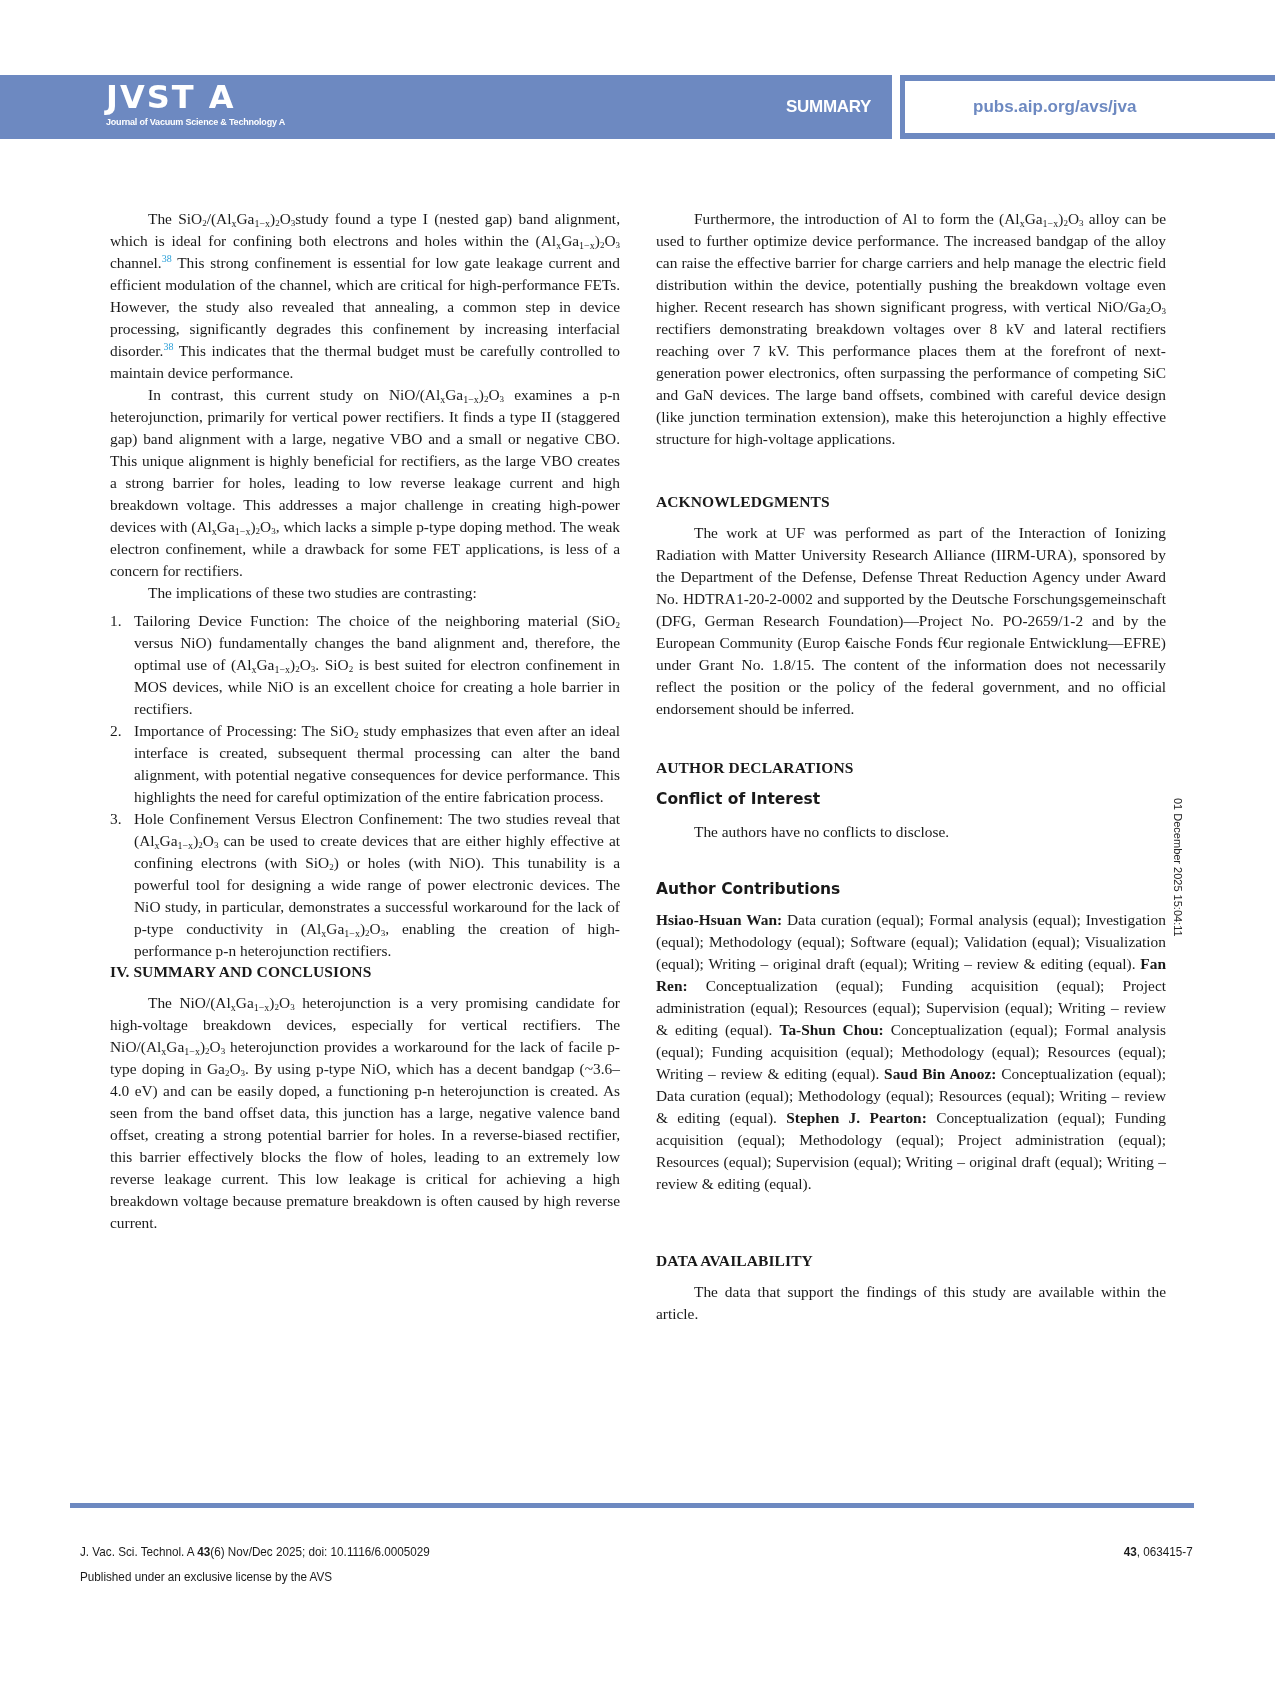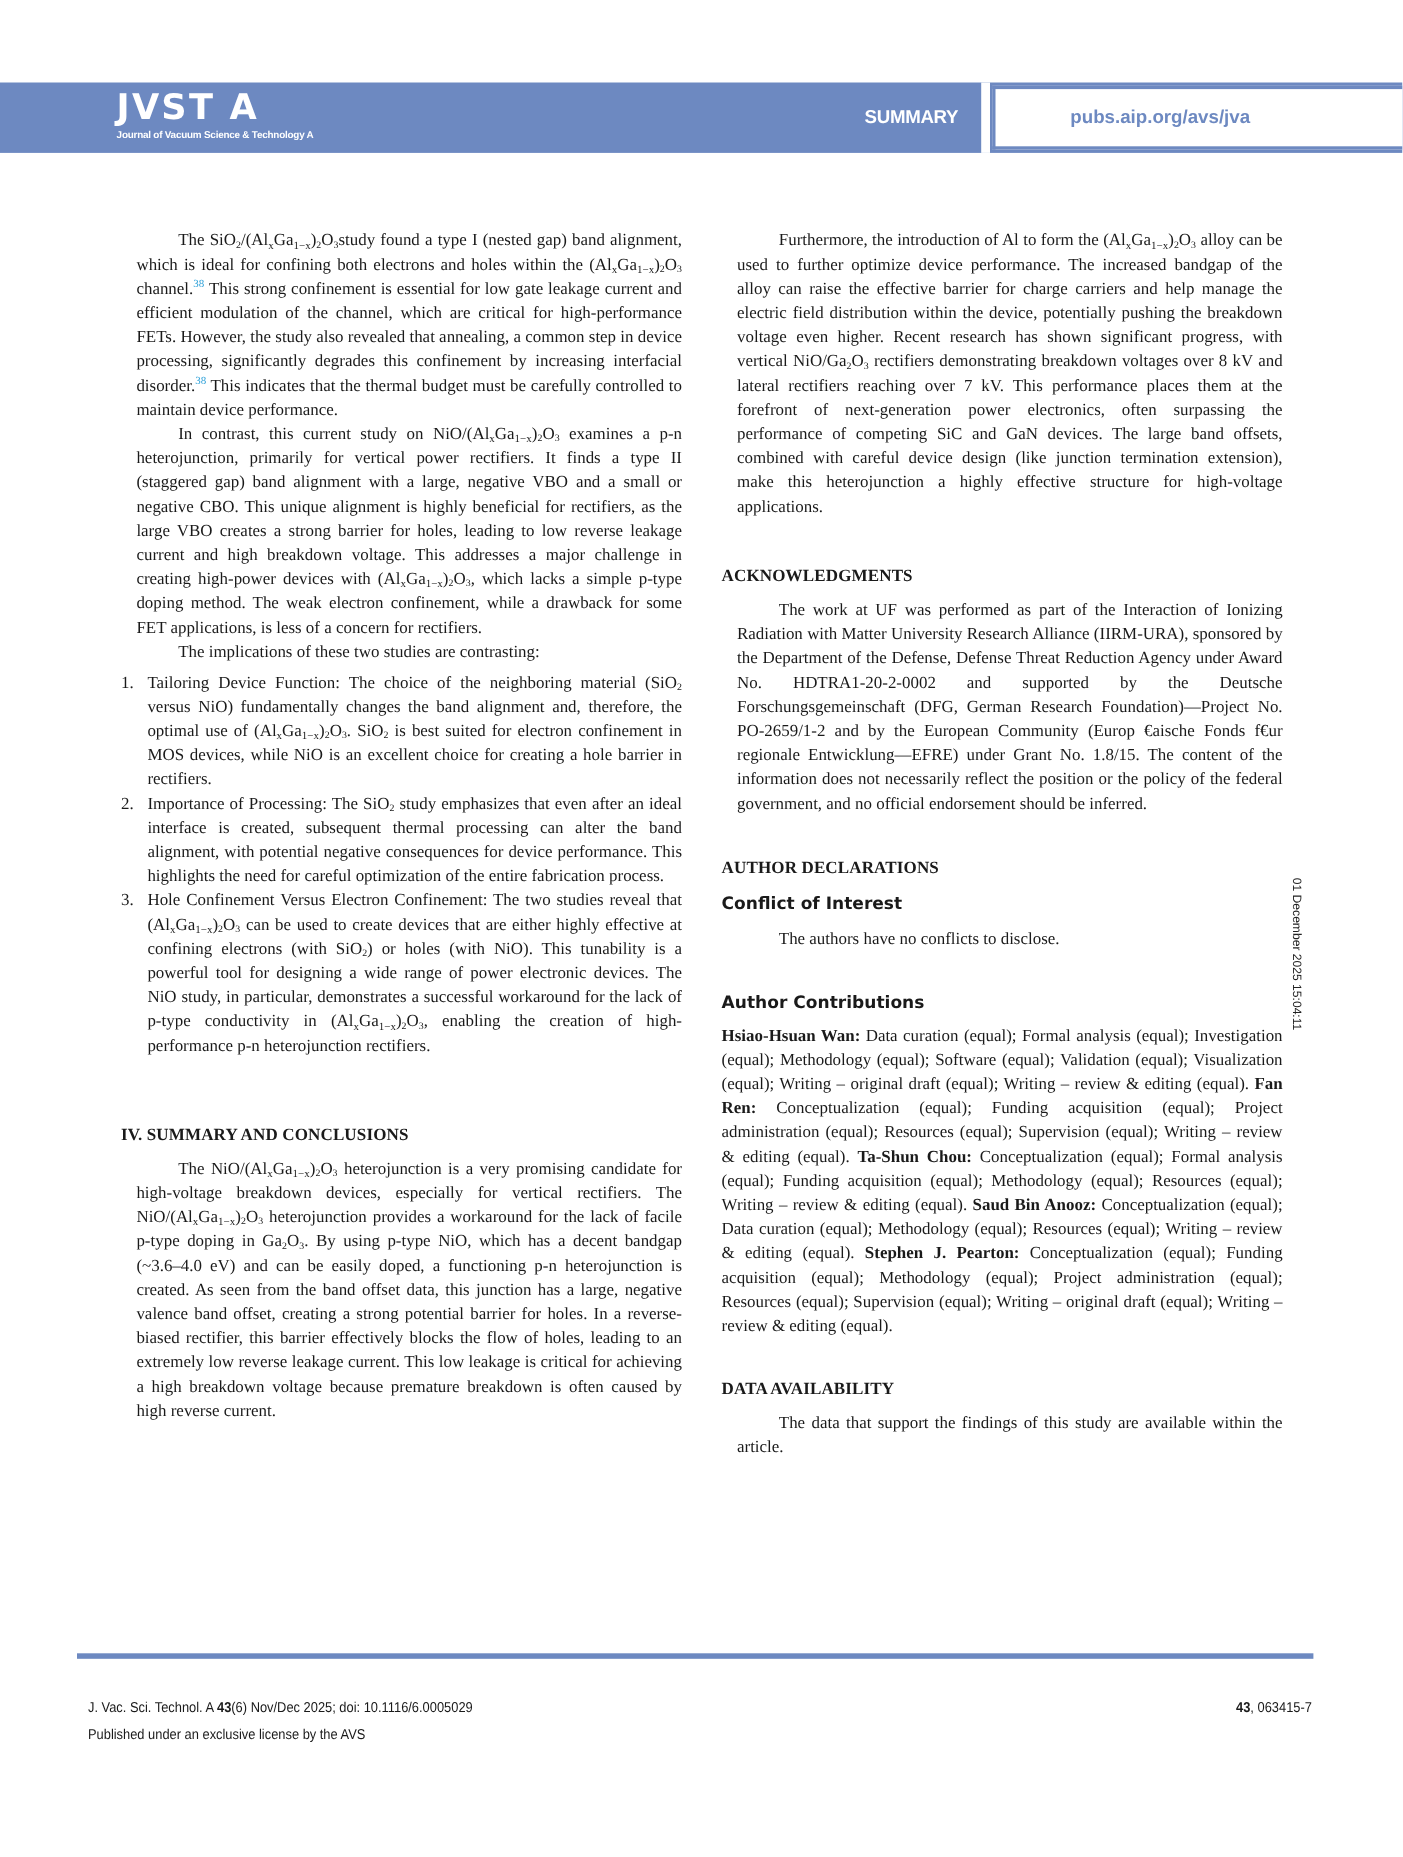--- a/index.html
+++ b/index.html
@@ -13,21 +13,21 @@
   .logo-sub { font-family: "Liberation Sans", sans-serif; font-weight: bold; font-size: 9px; line-height: 12px; margin-top: 2px; letter-spacing: -0.2px; }
   .article-label { position: absolute; left: 786px; top: 97px; color: #ffffff; font-family: "Liberation Sans", sans-serif; font-weight: bold; font-size: 17px; letter-spacing: -0.3px; }
   .header-gap { position: absolute; left: 892px; top: 75px; width: 8px; height: 64px; background: #ffffff; }
   .url-box { position: absolute; left: 902px; top: 78px; width: 373px; height: 58px; background: #ffffff; border: 3px solid #6d89c1; border-right: none; }
   .url-text { position: absolute; left: 973px; top: 97px; color: #6d89c1; font-family: "Liberation Sans", sans-serif; font-weight: bold; font-size: 17px; }
 
   
   .col { position: absolute; top: 208px; width: 510px; font-size: 15.4px; line-height: 22px; text-align: justify; }
   .col-left { left: 110px; }
   .col-right { left: 656px; }
-  p.indent { text-indent: 38px; margin-left: 14px; }
+  p.indent { text-indent: 38px; }
   .sup-link { color: #2a9fd8; font-size: 10px; vertical-align: super; line-height: 0; }
   sub { font-size: 10px; line-height: 0; vertical-align: -3px; }
   sub.s2 { font-size: 9px; vertical-align: -2px; }
 
   ol.impl { list-style: none; margin-top: 16px; }
   ol.impl li { position: relative; padding-left: 24px; }
   ol.impl li .num { position: absolute; left: 0; top: 0; }
 
   h2.sec { font-family: Liberation Serif, serif; font-weight: bold; font-size: 15.5px; letter-spacing: 0.1px; line-height: 20px; text-align: left; }
   h3.subsec { font-family: "DejaVu Sans", sans-serif; font-weight: bold; font-size: 15.5px; line-height: 20px; text-align: left; }
@@ -61,39 +61,39 @@
   <p class="indent"><span>In contrast, this current study on NiO/(Al</span><sub>x</sub><span>Ga</span><sub>1−x</sub><span>)</span><sub class="s2">2</sub><span>O</span><sub class="s2">3</sub><span> examines a p-n heterojunction, primarily for vertical power rectifiers. It finds a type II (staggered gap) band alignment with a large, negative VBO and a small or negative CBO. This unique alignment is highly beneficial for rectifiers, as the large VBO creates a strong barrier for holes, leading to low reverse leakage current and high breakdown voltage. This addresses a major challenge in creating high-power devices with (Al</span><sub>x</sub><span>Ga</span><sub>1−x</sub><span>)</span><sub class="s2">2</sub><span>O</span><sub class="s2">3</sub><span>, which lacks a simple p-type doping method. The weak electron confinement, while a drawback for some FET applications, is less of a concern for rectifiers.</span></p>
 
   <p class="indent">The implications of these two studies are contrasting:</p>
 
   <ol class="impl" style="margin-top:6px">
     <li><span class="num">1.</span><span>Tailoring Device Function: The choice of the neighboring material (SiO</span><sub class="s2">2</sub><span> versus NiO) fundamentally changes the band alignment and, therefore, the optimal use of (Al</span><sub>x</sub><span>Ga</span><sub>1−x</sub><span>)</span><sub class="s2">2</sub><span>O</span><sub class="s2">3</sub><span>. SiO</span><sub class="s2">2</sub><span> is best suited for electron confinement in MOS devices, while NiO is an excellent choice for creating a hole barrier in rectifiers.</span></li>
     <li><span class="num">2.</span><span>Importance of Processing: The SiO</span><sub class="s2">2</sub><span> study emphasizes that even after an ideal interface is created, subsequent thermal processing can alter the band alignment, with potential negative consequences for device performance. This highlights the need for careful optimization of the entire fabrication process.</span></li>
     <li><span class="num">3.</span><span>Hole Confinement Versus Electron Confinement: The two studies reveal that (Al</span><sub>x</sub><span>Ga</span><sub>1−x</sub><span>)</span><sub class="s2">2</sub><span>O</span><sub class="s2">3</sub><span> can be used to create devices that are either highly effective at confining electrons (with SiO</span><sub class="s2">2</sub><span>) or holes (with NiO). This tunability is a powerful tool for designing a wide range of power electronic devices. The NiO study, in particular, demonstrates a successful workaround for the lack of p-type conductivity in (Al</span><sub>x</sub><span>Ga</span><sub>1−x</sub><span>)</span><sub class="s2">2</sub><span>O</span><sub class="s2">3</sub><span>, enabling the creation of high-performance p-n heterojunction rectifiers.</span></li>
   </ol>
 
-  <h2 class="sec" style="margin-top:60px">IV. SUMMARY AND CONCLUSIONS</h2>
+  <h2 class="sec" style="">IV. SUMMARY AND CONCLUSIONS</h2>
 
   <p class="indent" style="margin-top:10px"><span>The NiO/(Al</span><sub>x</sub><span>Ga</span><sub>1−x</sub><span>)</span><sub class="s2">2</sub><span>O</span><sub class="s2">3</sub><span> heterojunction is a very promising candidate for high-voltage breakdown devices, especially for vertical rectifiers. The NiO/(Al</span><sub>x</sub><span>Ga</span><sub>1−x</sub><span>)</span><sub class="s2">2</sub><span>O</span><sub class="s2">3</sub><span> heterojunction provides a workaround for the lack of facile p-type doping in Ga</span><sub class="s2">2</sub><span>O</span><sub class="s2">3</sub><span>. By using p-type NiO, which has a decent bandgap (~3.6–4.0 eV) and can be easily doped, a functioning p-n heterojunction is created. As seen from the band offset data, this junction has a large, negative valence band offset, creating a strong potential barrier for holes. In a reverse-biased rectifier, this barrier effectively blocks the flow of holes, leading to an extremely low reverse leakage current. This low leakage is critical for achieving a high breakdown voltage because premature breakdown is often caused by high reverse current.</span></p>
 </div>
 
 <div class="col col-right">
   <p class="indent"><span>Furthermore, the introduction of Al to form the (Al</span><sub>x</sub><span>Ga</span><sub>1−x</sub><span>)</span><sub class="s2">2</sub><span>O</span><sub class="s2">3</sub><span> alloy can be used to further optimize device performance. The increased bandgap of the alloy can raise the effective barrier for charge carriers and help manage the electric field distribution within the device, potentially pushing the breakdown voltage even higher. Recent research has shown significant progress, with vertical NiO/Ga</span><sub class="s2">2</sub><span>O</span><sub class="s2">3</sub><span> rectifiers demonstrating breakdown voltages over 8 kV and lateral rectifiers reaching over 7 kV. This performance places them at the forefront of next-generation power electronics, often surpassing the performance of competing SiC and GaN devices. The large band offsets, combined with careful device design (like junction termination extension), make this heterojunction a highly effective structure for high-voltage applications.</span></p>
 
   <h2 class="sec" style="margin-top:42px">ACKNOWLEDGMENTS</h2>
   <p class="indent" style="margin-top:10px">The work at UF was performed as part of the Interaction of Ionizing Radiation with Matter University Research Alliance (IIRM-URA), sponsored by the Department of the Defense, Defense Threat Reduction Agency under Award No. HDTRA1-20-2-0002 and supported by the Deutsche Forschungsgemeinschaft (DFG, German Research Foundation)—Project No. PO-2659/1-2 and by the European Community (Europ €aische Fonds f€ur regionale Entwicklung—EFRE) under Grant No. 1.8/15. The content of the information does not necessarily reflect the position or the policy of the federal government, and no official endorsement should be inferred.</p>
 
   <h2 class="sec" style="margin-top:38px">AUTHOR DECLARATIONS</h2>
   <h3 class="subsec" style="margin-top:11px">Conflict of Interest</h3>
   <p class="indent" style="margin-top:12px">The authors have no conflicts to disclose.</p>
 
   <h3 class="subsec" style="margin-top:36px">Author Contributions</h3>
   <p style="margin-top:10px"><b class="author">Hsiao-Hsuan Wan:</b><span> Data curation (equal); Formal analysis (equal); Investigation (equal); Methodology (equal); Software (equal); Validation (equal); Visualization (equal); Writing – original draft (equal); Writing – review &amp; editing (equal). </span><b class="author">Fan Ren:</b><span> Conceptualization (equal); Funding acquisition (equal); Project administration (equal); Resources (equal); Supervision (equal); Writing – review &amp; editing (equal). </span><b class="author">Ta-Shun Chou:</b><span> Conceptualization (equal); Formal analysis (equal); Funding acquisition (equal); Methodology (equal); Resources (equal); Writing – review &amp; editing (equal). </span><b class="author">Saud Bin Anooz:</b><span> Conceptualization (equal); Data curation (equal); Methodology (equal); Resources (equal); Writing – review &amp; editing (equal). </span><b class="author">Stephen J. Pearton:</b><span> Conceptualization (equal); Funding acquisition (equal); Methodology (equal); Project administration (equal); Resources (equal); Supervision (equal); Writing – original draft (equal); Writing – review &amp; editing (equal).</span></p>
 
-  <h2 class="sec" style="margin-top:36px">DATA AVAILABILITY</h2>
+  <h2 class="sec" style="margin-top:56px">DATA AVAILABILITY</h2>
   <p class="indent" style="margin-top:10px">The data that support the findings of this study are available within the article.</p>
 </div>
 
 <div class="side-stamp">01 December 2025 15:04:11</div>
 
 <div class="footer-rule"></div>
 <div class="footer-cite"><span>J. Vac. Sci. Technol. A </span><b>43</b><span>(6) Nov/Dec 2025; doi: 10.1116/6.0005029</span></div>
 <div class="footer-pub">Published under an exclusive license by the AVS</div>
 <div class="footer-page"><b>43</b><span>, 063415-7</span></div>
 

